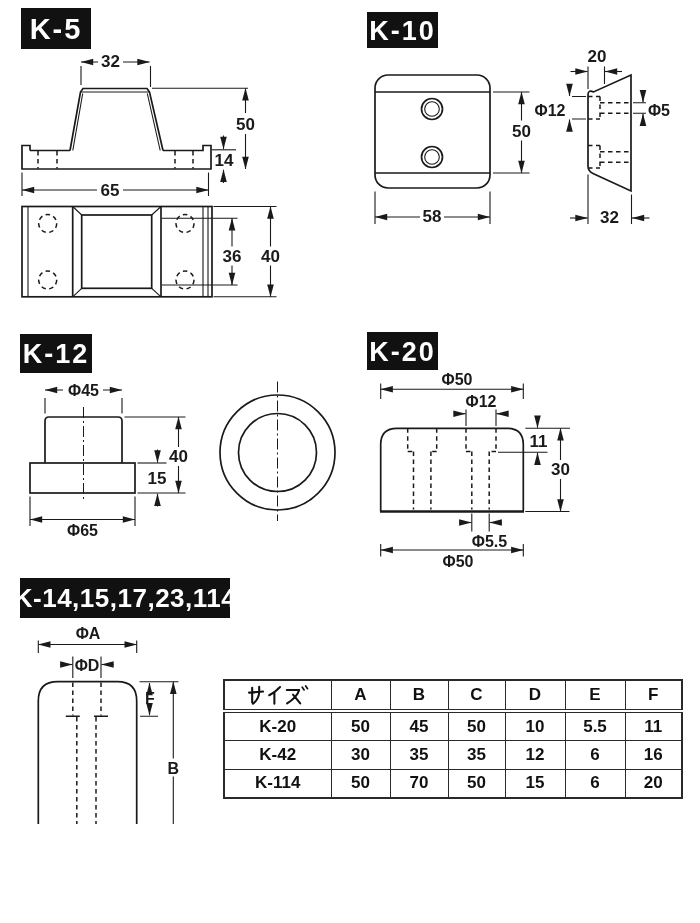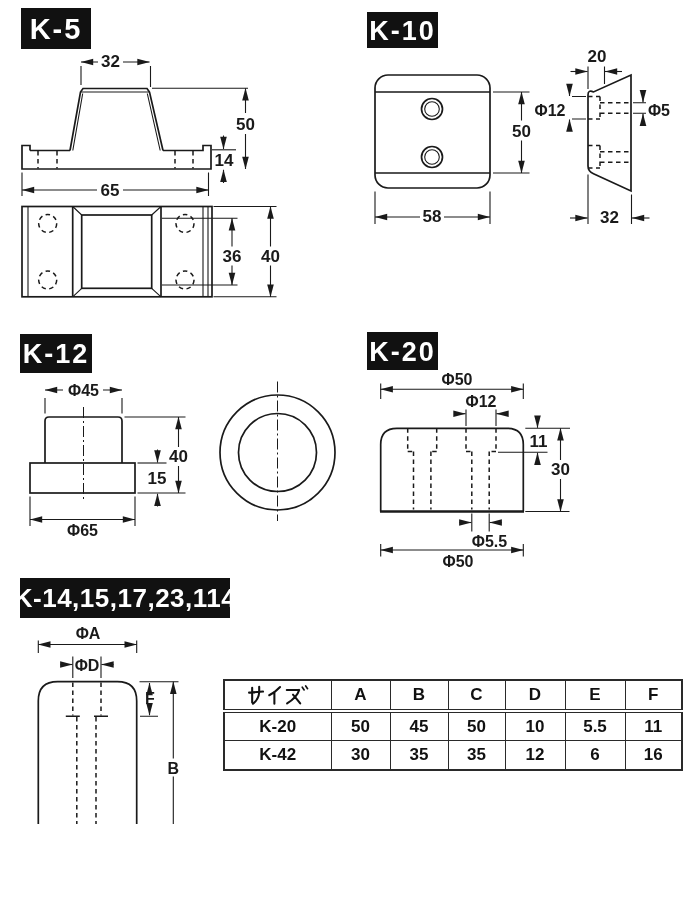--- a/index.html
+++ b/index.html
@@ -313,16 +313,25 @@
     </tr>
     <tr>
       <td>K-42</td>
       <td>30</td>
       <td>35</td>
       <td>35</td>
       <td>12</td>
       <td>6</td>
       <td>16</td>
     </tr>
+    <tr>
+      <td>K-114</td>
+      <td>50</td>
+      <td>70</td>
+      <td>50</td>
+      <td>15</td>
+      <td>6</td>
+      <td>20</td>
+    </tr>
   </tbody>
 </table>
 
 </div>
 
 </body></html>

